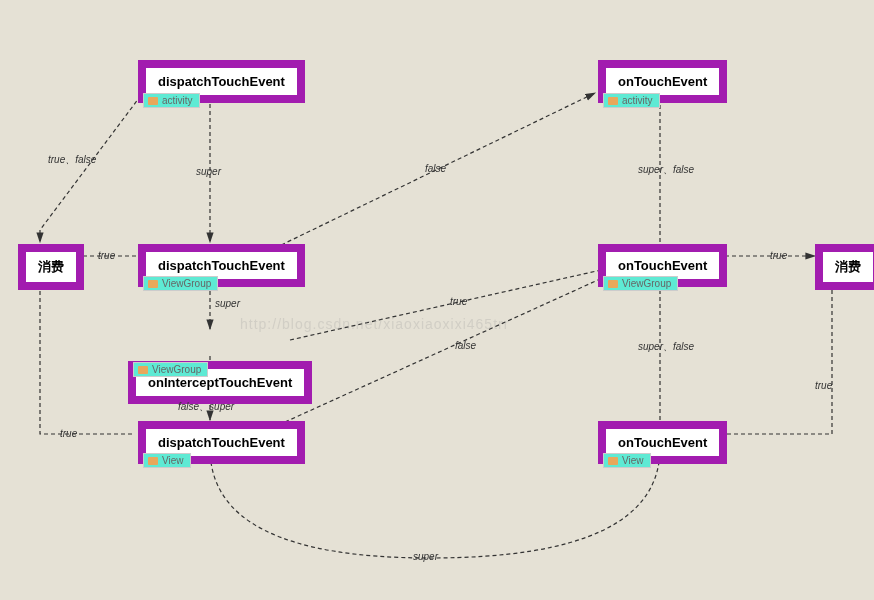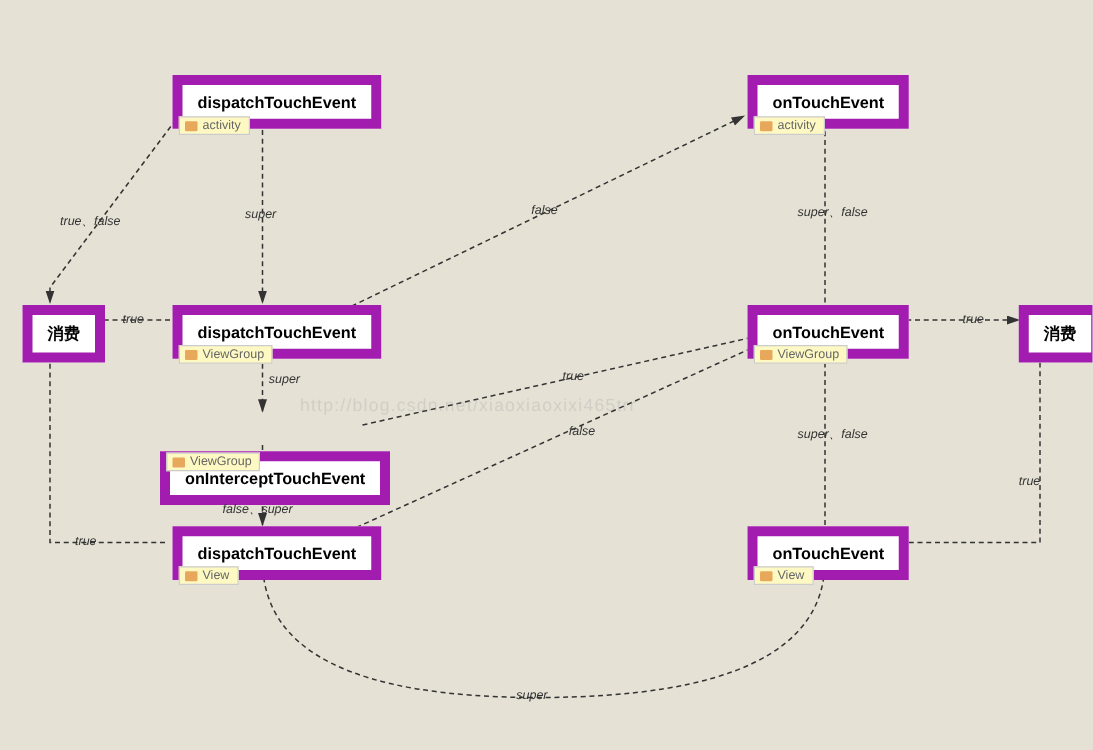--- a/index.html
+++ b/index.html
@@ -16,21 +16,21 @@
       background: white;
       border: 8px solid #a21caf;
       padding: 6px 12px;
       font-size: 13px;
       font-weight: bold;
       text-align: center;
       white-space: nowrap;
     }
     .badge {
       position: absolute;
-      background: #fef9c3;
+      background: #5eead4;
       border: 1px solid #ccc;
       padding: 1px 6px 1px 18px;
       font-size: 10px;
       color: #666;
     }
     .badge::before {
       content: '';
       position: absolute;
       left: 4px;
       top: 3px;
@@ -110,21 +110,21 @@
 
 <div class="node-box" style="left:128px;top:330px;margin-top:31px;">onInterceptTouchEvent</div>
 <div class="badge" style="left:133px;top:362px;">ViewGroup</div>
 
 <div class="node-box" style="left:138px;top:421px;">dispatchTouchEvent</div>
 <div class="badge" style="left:143px;top:453px;">View</div>
 
 <div class="node-box" style="left:598px;top:421px;">onTouchEvent</div>
 <div class="badge" style="left:603px;top:453px;">View</div>
 
-<div class="edge-label" style="left:48px;top:170px;">true、false</div>
+<div class="edge-label" style="left:48px;top:153px;">true、false</div>
 <div class="edge-label" style="left:196px;top:166px;">super</div>
 <div class="edge-label" style="left:425px;top:163px;">false</div>
 <div class="edge-label" style="left:638px;top:163px;">super、false</div>
 <div class="edge-label" style="left:98px;top:250px;">true</div>
 <div class="edge-label" style="left:770px;top:250px;">true</div>
 <div class="edge-label" style="left:215px;top:298px;">super</div>
 <div class="edge-label" style="left:450px;top:296px;">true</div>
 <div class="edge-label" style="left:638px;top:340px;">super、false</div>
 <div class="edge-label" style="left:455px;top:340px;">false</div>
 <div class="edge-label" style="left:178px;top:400px;font-style:italic;">false、super</div>

